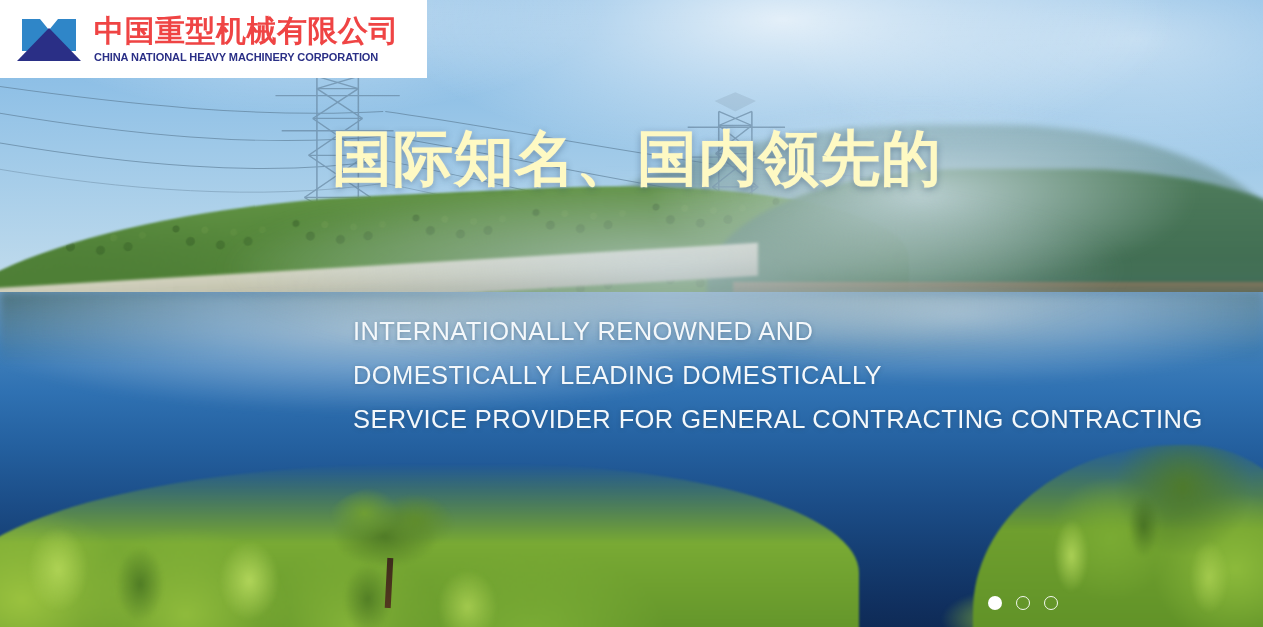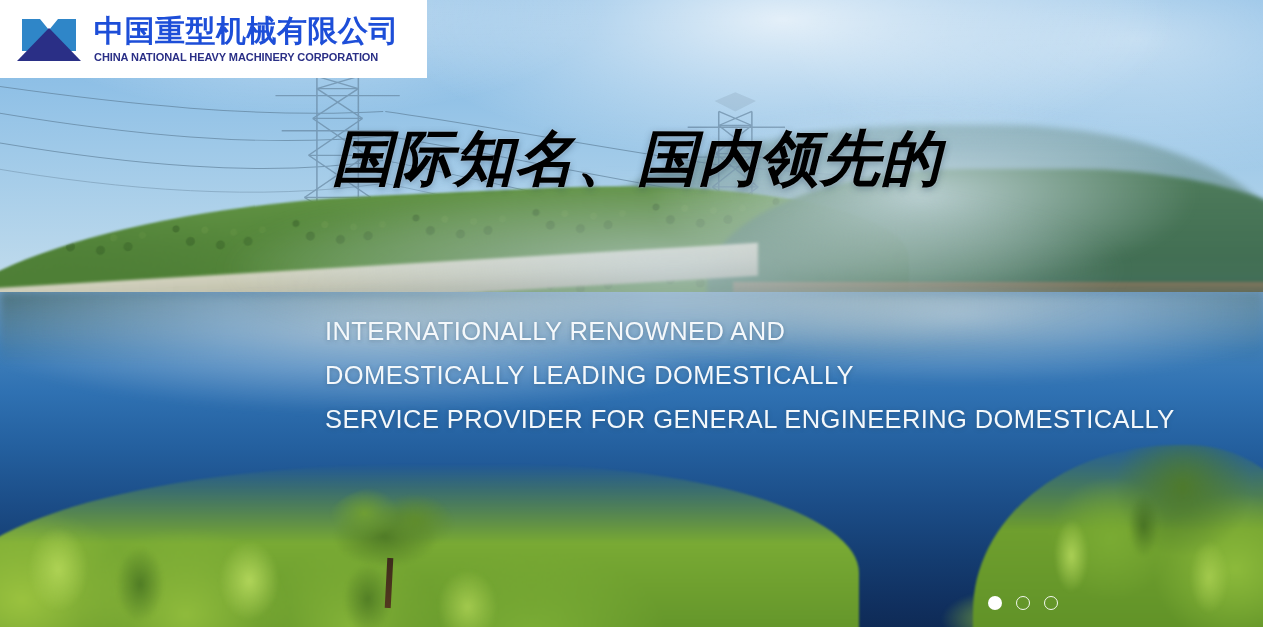--- a/index.html
+++ b/index.html
@@ -254,21 +254,21 @@
     display: flex;
     align-items: center;
     padding-left: 12px;
     box-sizing: border-box;
   }
   .logo-mark { width: 74px; height: 56px; flex: 0 0 auto; margin-right: 8px; }
   .logo-text { display: flex; flex-direction: column; justify-content: center; }
   .logo-cn {
     font-size: 30px;
     font-weight: bold;
-    color: #1d4ed8;
+    color: #ef4444;
     letter-spacing: .5px;
     line-height: 1.12;
     white-space: nowrap;
   }
   .logo-en {
     font-size: 11.2px;
     font-weight: bold;
     color: #2a2f86;
     letter-spacing: -.08px;
     line-height: 1.2;
@@ -280,41 +280,41 @@
 
   
   #headline {
     position: absolute;
     left: 332px; top: 122px;
     width: 640px;
   }
   .headline-line {
     font-size: 60px;
     font-weight: bold;
-    font-style: italic;
-    color: #000000;
+    color: #fef9c3;
     line-height: 1.22;
     letter-spacing: 1px;
     white-space: nowrap;
     text-shadow: 0 2px 7px rgba(40,70,100,.42), 0 0 2px rgba(255,255,255,.55);
   }
 
   #subtitle {
     position: absolute;
     left: 325px; top: 310px;
     width: 830px;
   }
   .subtitle-line {
     font-size: 25.5px;
     font-weight: normal;
     color: #f4f8fb;
     line-height: 1.72;
     letter-spacing: .4px;
     white-space: nowrap;
     text-shadow: 0 1px 4px rgba(40,70,100,.38);
+    margin-left: 28px;
   }
 
   
   #carousel-dots {
     position: absolute;
     left: 988px; top: 596px;
     display: flex;
     align-items: center;
     gap: 14px;
   }
@@ -402,21 +402,21 @@
     </div>
   </div>
 
   <div id="headline">
     <div class="headline-line">国际知名、国内领先的</div>
   </div>
 
   <div id="subtitle">
     <div class="subtitle-line">INTERNATIONALLY RENOWNED AND</div>
     <div class="subtitle-line">DOMESTICALLY LEADING DOMESTICALLY</div>
-    <div class="subtitle-line">SERVICE PROVIDER FOR GENERAL ENGINEERING DOMESTICALLY</div>
+    <div class="subtitle-line">SERVICE PROVIDER FOR GENERAL CONTRACTING CONTRACTING</div>
   </div>
 
   <div id="carousel-dots">
     <span class="dot active"></span>
     <span class="dot inactive"></span>
     <span class="dot inactive"></span>
   </div>
 
 </div>
 

